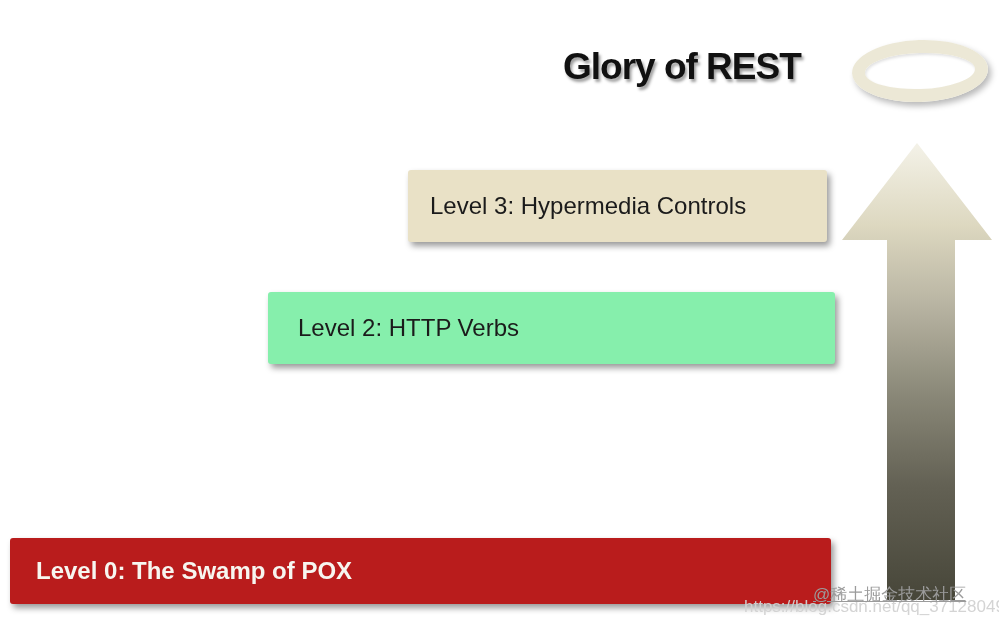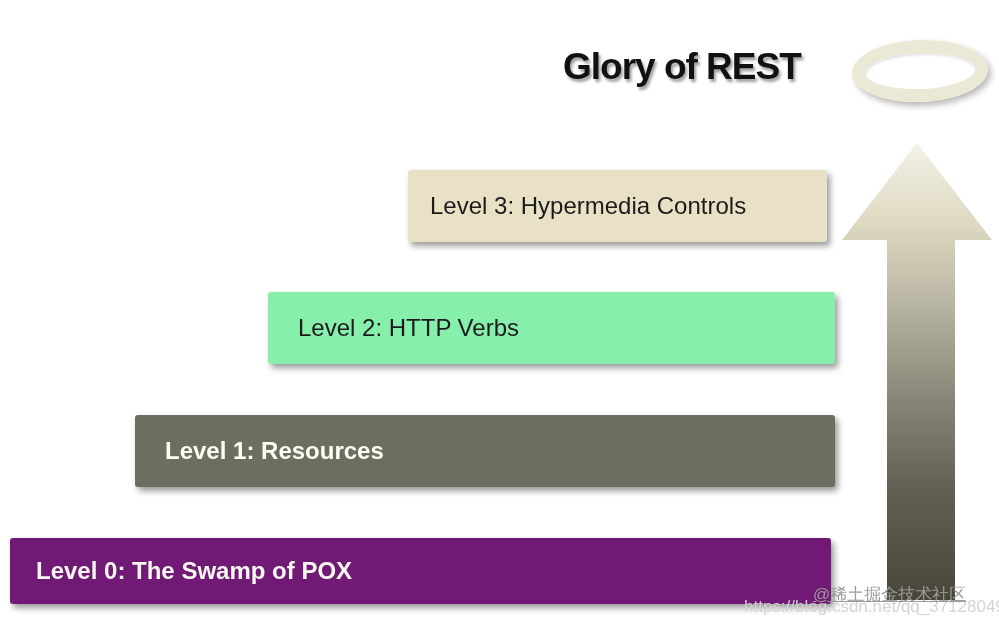--- a/index.html
+++ b/index.html
@@ -46,21 +46,21 @@
     border-radius:3px;
     box-shadow:3px 4px 6px rgba(0,0,0,0.40);
     display:flex;
     align-items:center;
     font-size:24px;
     white-space:nowrap;
   }
   .bar-l3{ left:408px; top:170px; width:397px; background:#e9e1c6; color:#1b1b1b; padding-left:22px; font-weight:500;}
   .bar-l2{ left:268px; top:292px; width:537px; background:#86efac; color:#1b1b1b; padding-left:30px; font-weight:500;}
   .bar-l1{ left:135px; top:415px; width:670px; background:#6d6d60; color:#fffef6; padding-left:30px; font-weight:700;}
-  .bar-l0{ left:10px;  top:538px; width:795px; height:66px; background:#701a75; color:#f7f6f0; padding-left:26px; font-weight:700;}
+  .bar-l0{ left:10px;  top:538px; width:795px; height:66px; background:#b91c1c; color:#f7f6f0; padding-left:26px; font-weight:700;}
 
   
   .arrow{
     position:absolute;
     left:837px; top:143px;
     width:158px; height:457px;
     background:linear-gradient(180deg,
       #f4f2e8 0%,
       #ddd8c0 18%,
       #b9b5a3 35%,
@@ -109,23 +109,20 @@
   <div class="arrow"></div>
 
   <div class="bar bar-l3">
     <span>Level 3: Hypermedia Controls</span>
   </div>
 
   <div class="bar bar-l2">
     <span>Level 2: HTTP Verbs</span>
   </div>
 
-  <div class="bar bar-l1">
-    <span>Level 1: Resources</span>
-  </div>
 
   <div class="bar bar-l0">
     <span>Level 0: The Swamp of POX</span>
   </div>
 
   <div class="wm-url">https://blog.csdn.net/qq_37128049</div>
 
   <div class="wm-community">@稀土掘金技术社区</div>
 
 </div>

